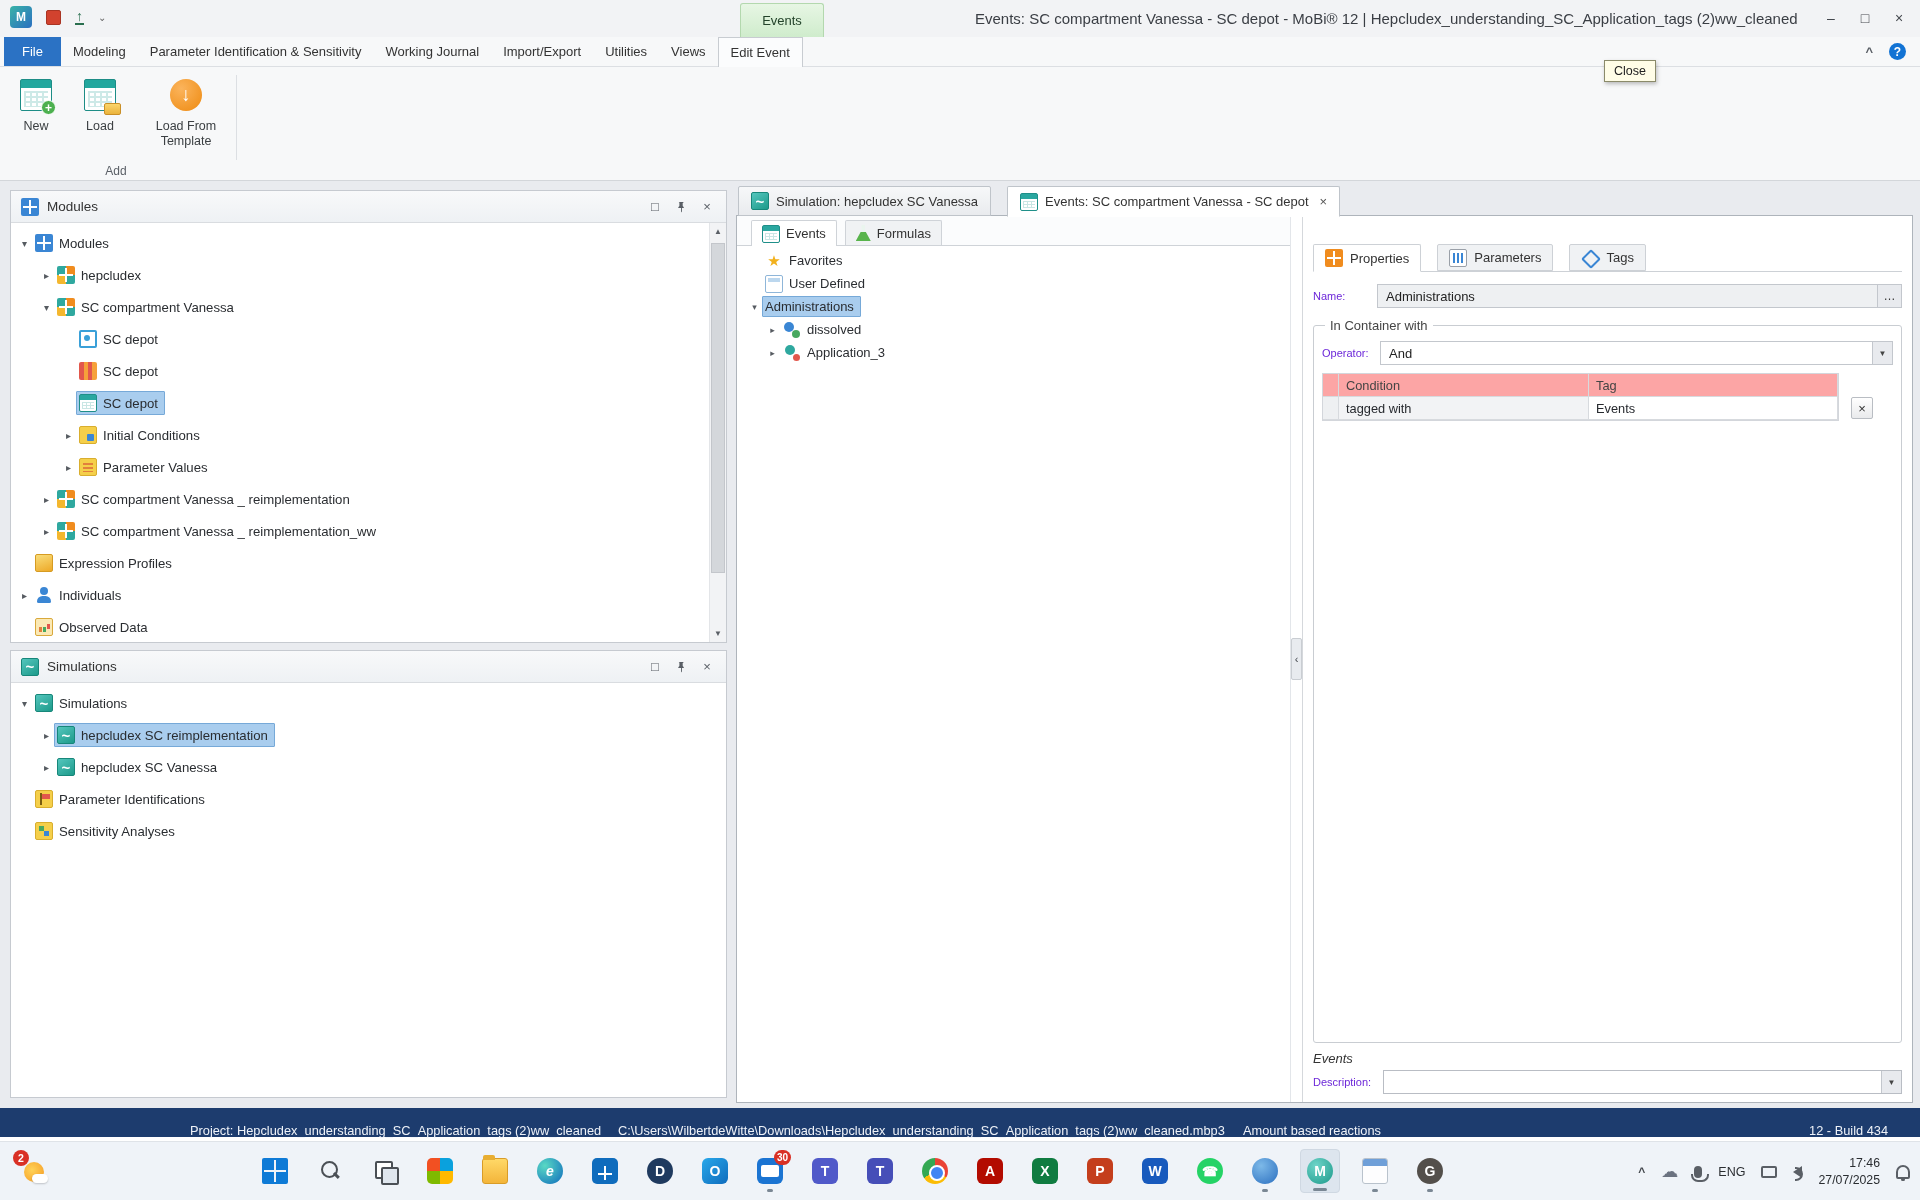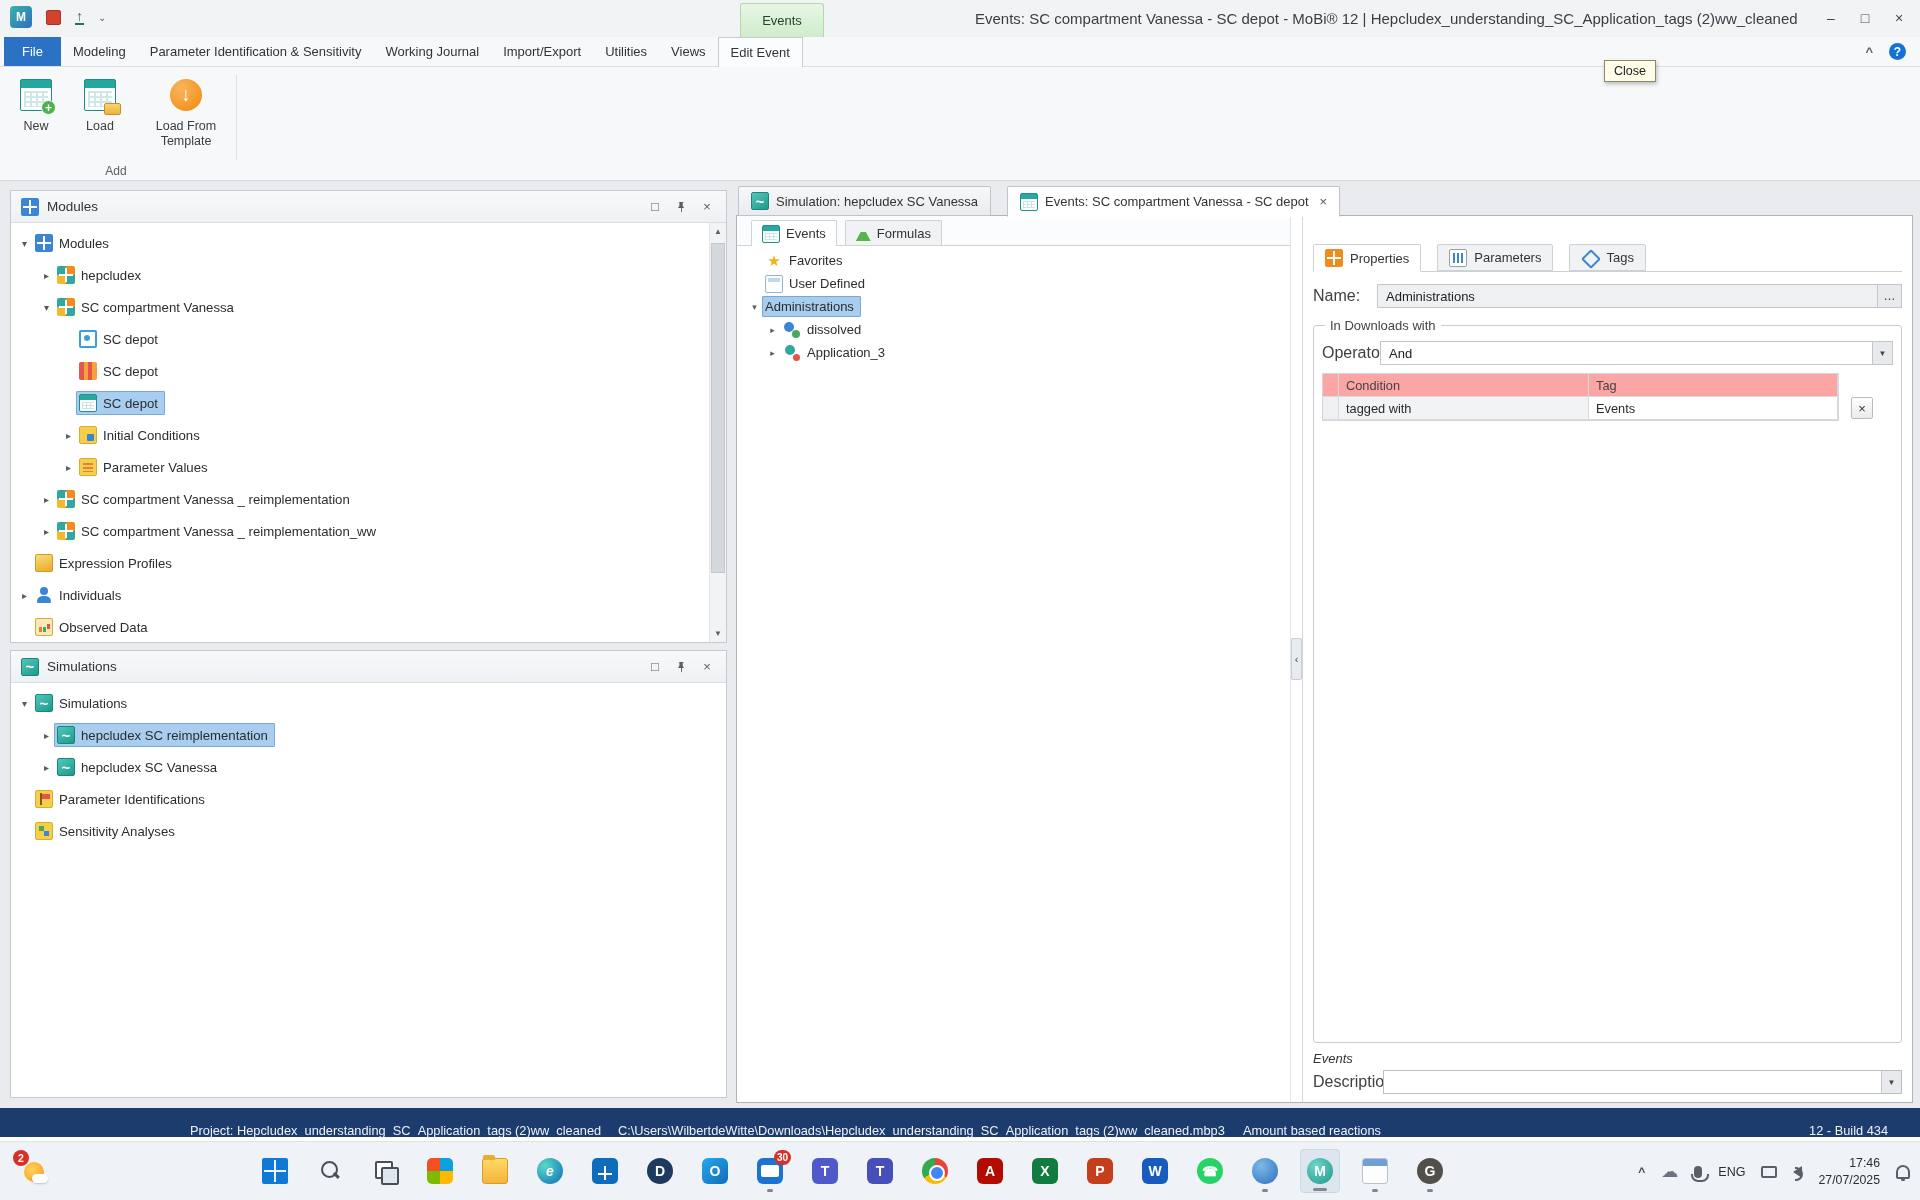--- a/index.html
+++ b/index.html
@@ -140,21 +140,21 @@
 .splitter{width:12px;flex:none;position:relative;background:#fff;border-left:1px solid #e3e6ea}
 .collapse-btn{position:absolute;top:50%;left:0;transform:translateY(-50%);width:11px;height:42px;background:#e8ebef;border:1px solid #c9cdd2;border-radius:2px;display:flex;align-items:center;justify-content:center;font-size:11px;color:#44484e}
 
 
 .ppane{flex:1;display:flex;flex-direction:column;padding:26px 10px 8px 10px;border-left:1px solid #d5d8dc}
 .ptabs{display:flex;align-items:flex-end;gap:16px;border-bottom:1px solid #cdd1d6;height:30px}
 .ptab{height:27px;display:flex;align-items:center;gap:7px;padding:0 11px;border:1px solid #cdd1d6;border-radius:2px 2px 0 0;background:#f0f2f4;font-size:13px;color:#333}
 .ptab.active{background:#fff;border-bottom-color:#fff;margin-bottom:-1px;height:28px}
 .frow{display:flex;align-items:center}
 .name-row{margin-top:12px}
-.flabel{font-size:16px;color:#404040;flex:none}
+.flabel{font-size:11px;color:#6d28d9;flex:none}
 .name-row .flabel{width:64px}
 .tfield{flex:1;height:24px;background:#eef0f2;border:1px solid #c3c7cd;padding:3px 8px;font-size:13px;color:#222;display:flex;align-items:center}
 .dots-btn{width:24px;height:24px;border:1px solid #c3c7cd;border-left:none;background:#e8eaee;display:flex;align-items:center;justify-content:center;font-size:12px;color:#333}
 fieldset.gbox{margin-top:10px;flex:1;border:1px solid #c9cdd2;border-radius:3px;padding:8px;display:flex;flex-direction:column;min-height:0}
 fieldset.gbox legend{font-size:13px;color:#444;padding:0 5px;margin-left:3px}
 .op-row .flabel{width:58px}
 .dd{flex:1;height:24px;background:#fff;border:1px solid #c3c7cd;display:flex;align-items:center}
 .dd .ddval{flex:1;padding:0 8px;font-size:13px;color:#222}
 .dd .ddbtn{width:20px;height:100%;background:#e8eaee;border-left:1px solid #c3c7cd;display:flex;align-items:center;justify-content:center;font-size:8px;color:#444}
 .gridwrap{display:flex;margin-top:8px;align-items:flex-start}
@@ -543,21 +543,21 @@
             </div>
           </div>
 
           <div class="frow name-row">
             <span class="flabel">Name:</span>
             <span class="tfield">Administrations</span>
             <span class="dots-btn">…</span>
           </div>
 
           <fieldset class="gbox">
-            <legend>In Downloads with</legend>
+            <legend>In Container with</legend>
             <div class="frow op-row">
               <span class="flabel">Operator:</span>
               <span class="dd">
                 <span class="ddval">And</span>
                 <span class="ddbtn">▼</span>
               </span>
             </div>
             <div class="gridwrap">
               <div class="pgrid">
                 <div class="gcell ghead"></div>

